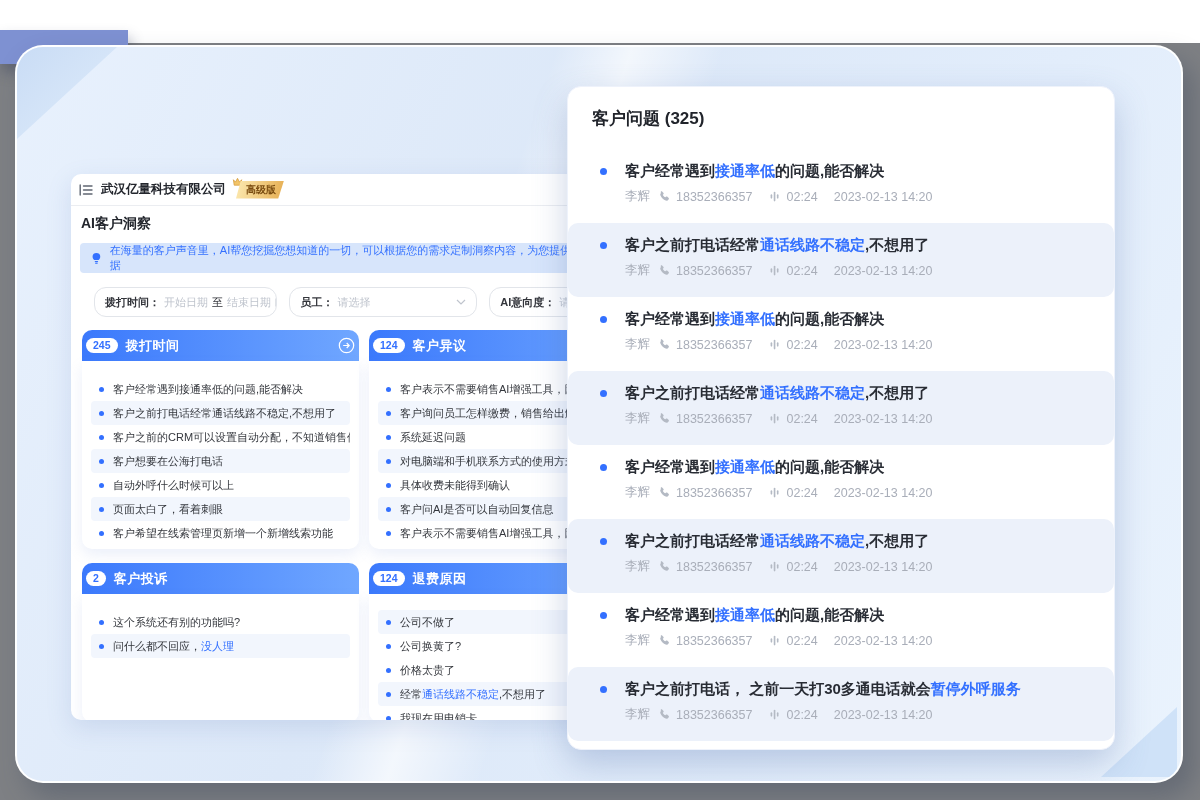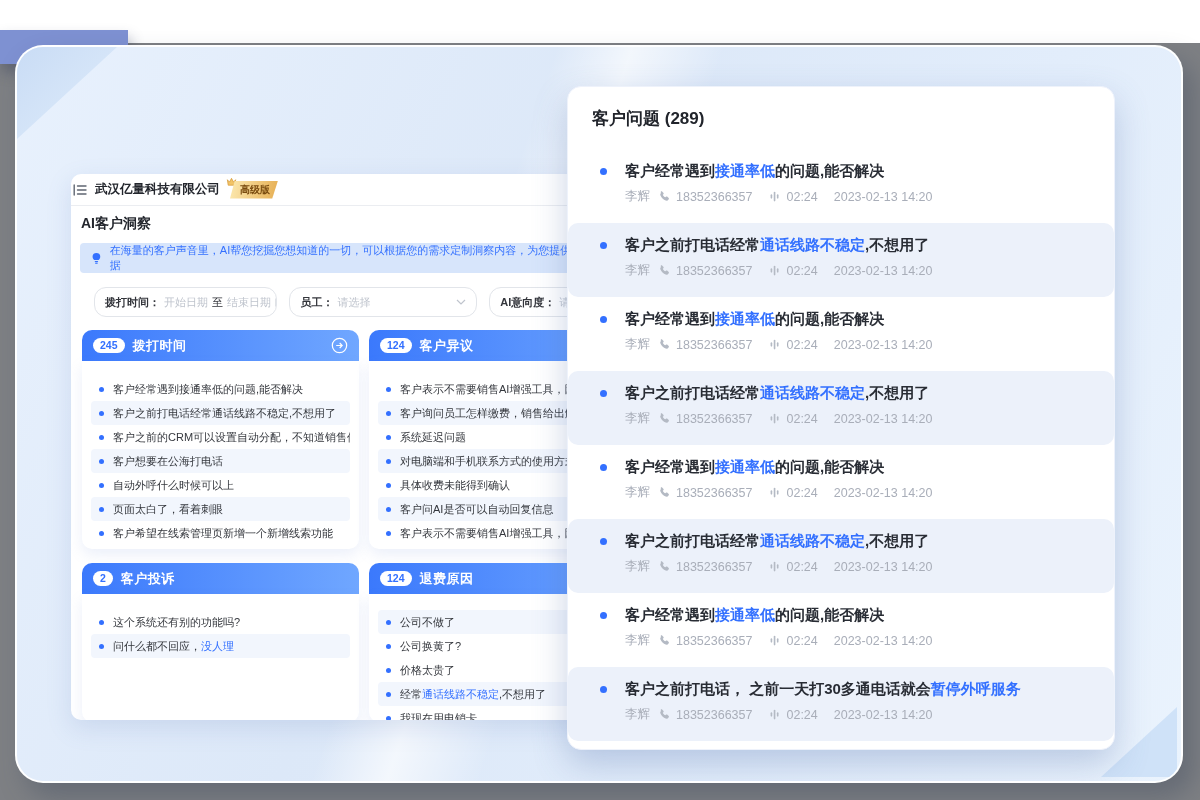--- a/index.html
+++ b/index.html
@@ -19,21 +19,21 @@
              clip-path:polygon(0 0,100% 0,0 100%); }
   .light-band { position:absolute; left:400px; top:-130px; width:160px; height:1120px;
                 transform:rotate(18.5deg);
                 background:linear-gradient(90deg,rgba(255,255,255,0) 0%,rgba(255,255,255,.65) 45%,rgba(255,255,255,0) 100%); }
   .tri-br { position:absolute; right:4px; bottom:4px; width:76px; height:70px; background:#cfe2f8;
             clip-path:polygon(100% 0,100% 100%,0 100%); }
 
   
   .bwin { position:absolute; left:54px; top:127px; width:600px; height:546px; background:#fff;
           border-radius:10px; box-shadow:0 8px 24px rgba(100,130,190,.18); overflow:hidden; }
-  .bw-header { height:32px; border-bottom:1px solid #ebedf1; display:flex; align-items:center; padding:0 2px; gap:8px; }
+  .bw-header { height:32px; border-bottom:1px solid #ebedf1; display:flex; align-items:center; padding:0 8px; gap:8px; }
   .company { font-size:12.5px; font-weight:700; color:#23262d; }
   .plan-badge { position:relative; display:inline-flex; align-items:center; margin-left:2px; }
   .plan-badge .gold { display:inline-block; font-size:10px; font-weight:700; color:#7a4c10; padding:2px 8px 2px 10px;
                       background:linear-gradient(100deg,#fce9b0,#e6ae52);
                       clip-path:polygon(10% 0,100% 0,88% 100%,0 100%); }
   .plan-badge svg { position:absolute; left:-4px; top:-4px; }
 
   .bw-title { padding:9px 10px 5px; font-size:14px; font-weight:700; color:#23262d; }
 
   .banner { margin:5px 9px 0; height:30px; display:flex; align-items:center; gap:7px; padding:0 10px;
@@ -43,21 +43,21 @@
   .fbox { display:flex; align-items:center; height:30px; border:1px solid #e2e5ea; border-radius:12px;
           background:#fff; padding:0 10px; font-size:11px; gap:4px; color:#303238; white-space:nowrap; overflow:hidden; }
   .fbox .lab { font-weight:700; color:#33353b; }
   .fbox .ph { color:#bfc4cd; }
   .fbox .tail { margin-left:auto; flex:none; }
   .fbox1 { width:202px; } .fbox2 { width:207px; } .fbox3 { width:190px; }
 
   .cards { display:grid; grid-template-columns:277px 278px; grid-template-rows:219px 159px;
            gap:14px 10px; margin:13px 9px 0 11px; }
   .card { display:flex; flex-direction:column; border-radius:10px; }
-  .card-h { height:31px; display:flex; align-items:center; gap:8px; padding:0 11px; border-radius:10px 10px 0 0;
+  .card-h { height:31px; display:flex; align-items:center; gap:8px; padding:0 4px; border-radius:10px 10px 0 0;
             background:linear-gradient(90deg,#3b79fc,#70a7ff); }
   .cnt { background:#fff; color:#3370ff; font-size:10.5px; font-weight:700; border-radius:9px; padding:2px 7px; line-height:1; min-width:12px; text-align:center; }
   .card-t { color:#fff; font-size:13px; font-weight:700; letter-spacing:.5px; }
   .arr { margin-left:auto; display:flex; }
   .card-b { flex:1; background:#fff; border-radius:0 0 10px 10px; padding:16px 9px;
             box-shadow:0 6px 14px rgba(120,150,220,.14); overflow:hidden; }
   .card-item { height:24px; display:flex; align-items:center; font-size:11px; color:#34373d;
                padding:0 8px; white-space:nowrap; overflow:hidden; border-radius:4px; }
   .card-item.alt { background:#f2f6fd; }
   .dot-s { width:5px; height:5px; border-radius:50%; background:#3370ff; margin-right:9px; flex:none; }
@@ -334,21 +334,21 @@
               <span class="hl"></span>
               <span></span>
             </div>
           </div>
       </div>
 
     </div>
   </div>
 
   <div class="fpanel">
-    <div class="fp-title">客户问题 (289)</div>
+    <div class="fp-title">客户问题 (325)</div>
     <div class="fp-rows">
 
         <div class="p-row">
           <div class="p-text">
             <span class="dot-b"></span>
             <span>客户经常遇到</span>
             <span class="hl">接通率低</span>
             <span>的问题,能否解决</span>
           </div>
           <div class="p-meta">

